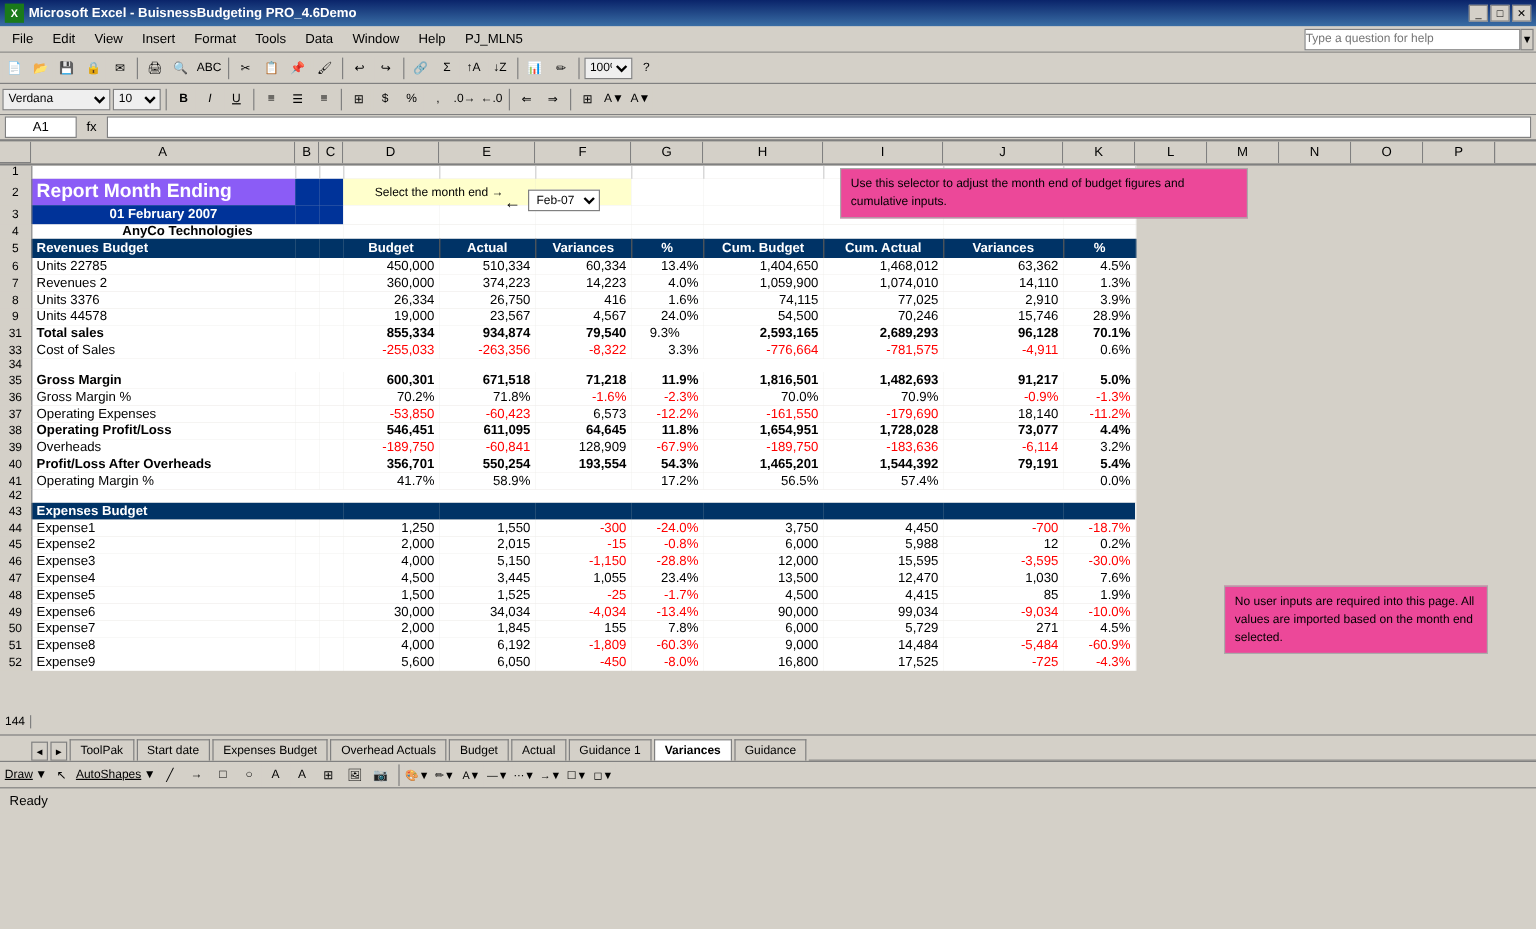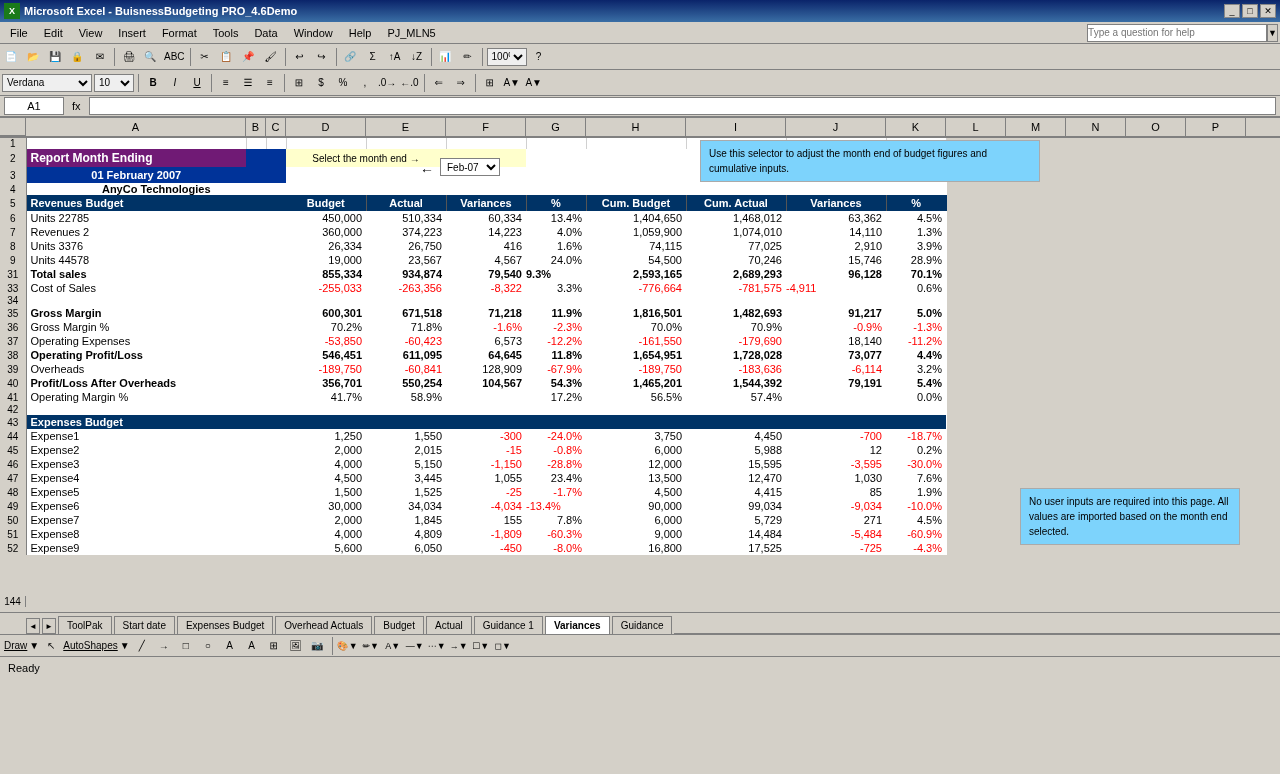--- a/index.html
+++ b/index.html
@@ -64,21 +64,21 @@
       background: #d4d0c8;
     }
     
     .grid-scroll { overflow-y: auto; overflow-x: auto; flex: 1; }
     
     table { border-collapse: collapse; font-family: Verdana, sans-serif; font-size: 11px; }
     
     
     .floating-callout {
       position: absolute;
-      background: #7dd3fc;
+      background: #ec4899;
       border: 1px solid #aaa;
       padding: 5px 8px;
       font-size: 10px;
       font-family: Verdana, sans-serif;
       line-height: 1.5;
       z-index: 20;
     }
     
     .floating-selector {
       position: absolute;
@@ -239,21 +239,21 @@
           <td style="width:60px; border-right:1px solid #d0d0d0;"></td>
           <td style="width:100px; border-right:1px solid #d0d0d0;"></td>
           <td style="width:100px; border-right:1px solid #d0d0d0;"></td>
           <td style="width:100px; border-right:1px solid #d0d0d0;"></td>
           <td style="width:60px; border-right:1px solid #d0d0d0;"></td>
           <td colspan="5"></td>
         </tr>
 
         <tr>
           <td class="row-num" style="background:#d4d0c8; border-right:1px solid #808080; text-align:center; font-size:10px;">2</td>
-          <td style="background:#701a75; color:white; font-weight:bold; font-size:12px; padding:2px 4px;">Report Month Ending</td>
+          <td style="background:#8b5cf6; color:white; font-weight:bold; font-size:16px; padding:2px 4px;">Report Month Ending</td>
           <td style="background:#003399;"></td>
           <td style="background:#003399;"></td>
           <td style="background:#ffffcc; font-size:10px; text-align:center;" colspan="2">Select the month end →</td>
           <td style="background:#ffffcc;"></td>
           <td></td>
           <td></td>
           <td></td>
           <td></td>
           <td></td>
           <td colspan="5"></td>
@@ -370,41 +370,41 @@
         </tr>
 
         <tr>
           <td class="row-num" style="background:#d4d0c8; border-right:1px solid #808080; text-align:center; font-size:10px;">31</td>
           <td style="padding:1px 4px; font-weight:bold;">Total sales</td>
           <td></td>
           <td></td>
           <td style="text-align:right; padding-right:4px; font-weight:bold;">855,334</td>
           <td style="text-align:right; padding-right:4px; font-weight:bold;">934,874</td>
           <td style="text-align:right; padding-right:4px; font-weight:bold;">79,540</td>
-          <td style="text-align:left; padding-right:4px; font-weight:bold;">9.3%</td>
+          <td style="text-align:center; padding-right:4px; font-weight:normal;">9.3%</td>
           <td style="text-align:right; padding-right:4px; font-weight:bold;">2,593,165</td>
           <td style="text-align:right; padding-right:4px; font-weight:bold;margin-top:36px;">2,689,293</td>
           <td style="text-align:right; padding-right:4px; font-weight:bold;">96,128</td>
           <td style="text-align:right; padding-right:4px; font-weight:bold;">70.1%</td>
           <td colspan="5"></td>
         </tr>
 
 
         <tr>
           <td class="row-num" style="background:#d4d0c8; border-right:1px solid #808080; text-align:center; font-size:10px;">33</td>
           <td style="padding:1px 4px;">Cost of Sales</td>
           <td></td>
           <td></td>
           <td style="text-align:right; padding-right:4px; color:red;">-255,033</td>
           <td style="text-align:right; padding-right:4px; color:red;">-263,356</td>
           <td style="text-align:right; padding-right:4px; color:red;">-8,322</td>
           <td style="text-align:right; padding-right:4px;">3.3%</td>
           <td style="text-align:right; padding-right:4px; color:red;">-776,664</td>
           <td style="text-align:right; padding-right:4px; color:red;">-781,575</td>
-          <td style="text-align:left; padding-right:4px; color:red;">-4,911</td>
+          <td style="text-align:right; padding-right:4px; color:red;">-4,911</td>
           <td style="text-align:right; padding-right:4px;">0.6%</td>
           <td colspan="5"></td>
         </tr>
 
         <tr>
           <td class="row-num" style="background:#d4d0c8; border-right:1px solid #808080; text-align:center; font-size:10px;">34</td>
           <td colspan="11"></td>
           <td colspan="5"></td>
         </tr>
 
@@ -488,21 +488,21 @@
           <td colspan="5"></td>
         </tr>
 
         <tr>
           <td class="row-num" style="background:#d4d0c8; border-right:1px solid #808080; text-align:center; font-size:10px;">40</td>
           <td style="padding:1px 4px; font-weight:bold;">Profit/Loss After Overheads</td>
           <td></td>
           <td></td>
           <td style="text-align:right; padding-right:4px; font-weight:bold;">356,701</td>
           <td style="text-align:right; padding-right:4px; font-weight:bold;">550,254</td>
-          <td style="text-align:right; padding-right:4px; font-weight:bold;">104,567</td>
+          <td style="text-align:right; padding-right:4px; font-weight:bold;">193,554</td>
           <td style="text-align:right; padding-right:4px; font-weight:bold;">54.3%</td>
           <td style="text-align:right; padding-right:4px; font-weight:bold;">1,465,201</td>
           <td style="text-align:right; padding-right:4px; font-weight:bold;">1,544,392</td>
           <td style="text-align:right; padding-right:4px; font-weight:bold;">79,191</td>
           <td style="text-align:right; padding-right:4px; font-weight:bold;">5.4%</td>
           <td colspan="5"></td>
         </tr>
 
         <tr>
           <td class="row-num" style="background:#d4d0c8; border-right:1px solid #808080; text-align:center; font-size:10px;">41</td>
@@ -621,21 +621,21 @@
         </tr>
 
         <tr>
           <td class="row-num" style="background:#d4d0c8; border-right:1px solid #808080; text-align:center; font-size:10px;">49</td>
           <td style="padding:1px 4px;">Expense6</td>
           <td></td>
           <td></td>
           <td style="text-align:right; padding-right:4px;">30,000</td>
           <td style="text-align:right; padding-right:4px;">34,034</td>
           <td style="text-align:right; padding-right:4px; color:red;">-4,034</td>
-          <td style="padding-right:4px; color:red;margin-top:43px;">-13.4%</td>
+          <td style="text-align:right; padding-right:4px; color:red;margin-top:43px;">-13.4%</td>
           <td style="text-align:right; padding-right:4px;">90,000</td>
           <td style="text-align:right; padding-right:4px;">99,034</td>
           <td style="text-align:right; padding-right:4px; color:red;">-9,034</td>
           <td style="text-align:right; padding-right:4px; color:red;">-10.0%</td>
           <td colspan="5"></td>
         </tr>
 
         <tr>
           <td class="row-num" style="background:#d4d0c8; border-right:1px solid #808080; text-align:center; font-size:10px;">50</td>
           <td style="padding:1px 4px;">Expense7</td>
@@ -651,21 +651,21 @@
           <td style="text-align:right; padding-right:4px;">4.5%</td>
           <td colspan="5"></td>
         </tr>
 
         <tr>
           <td class="row-num" style="background:#d4d0c8; border-right:1px solid #808080; text-align:center; font-size:10px;">51</td>
           <td style="padding:1px 4px;">Expense8</td>
           <td></td>
           <td></td>
           <td style="text-align:right; padding-right:4px;">4,000</td>
-          <td style="text-align:right; padding-right:4px;">4,809</td>
+          <td style="text-align:right; padding-right:4px;">6,192</td>
           <td style="text-align:right; padding-right:4px; color:red;">-1,809</td>
           <td style="text-align:right; padding-right:4px; color:red;">-60.3%</td>
           <td style="text-align:right; padding-right:4px;">9,000</td>
           <td style="text-align:right; padding-right:4px;">14,484</td>
           <td style="text-align:right; padding-right:4px; color:red;">-5,484</td>
           <td style="text-align:right; padding-right:4px; color:red;">-60.9%</td>
           <td colspan="5"></td>
         </tr>
 
         <tr>

